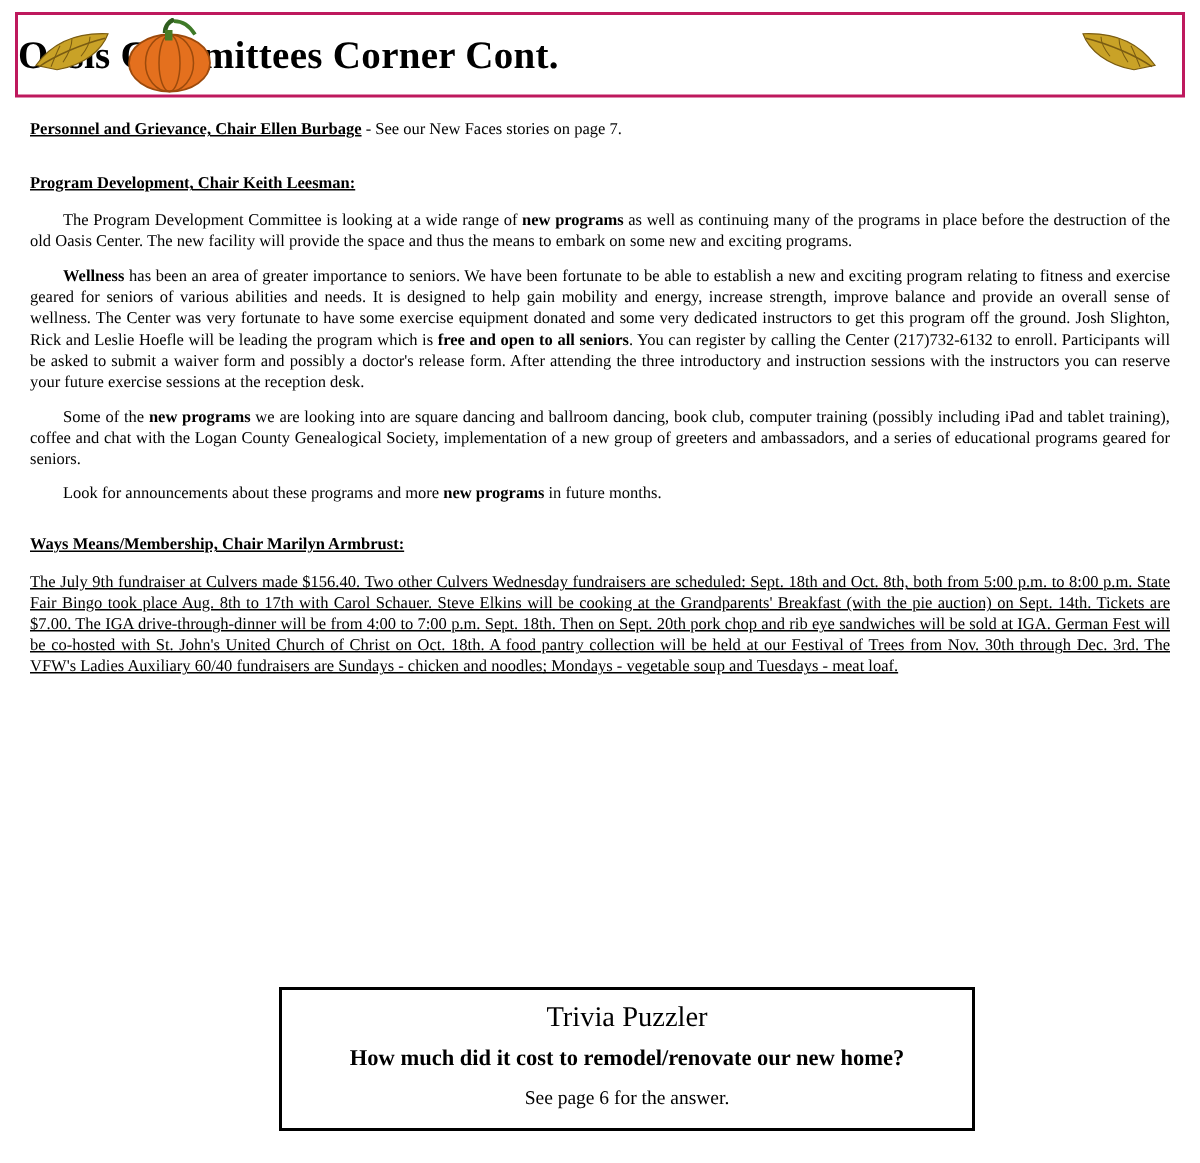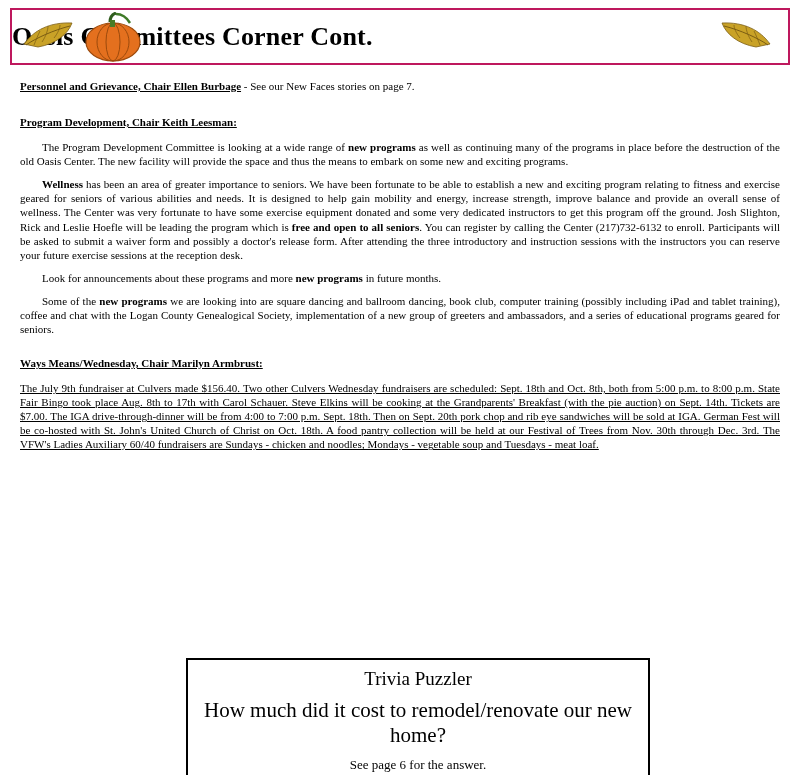--- a/index.html
+++ b/index.html
@@ -93,22 +93,22 @@
     border: 2px solid #000;
     box-sizing: border-box;
     padding: 8px 10px 12px 10px;
     text-align: center;
   }
   .trivia-title {
     font-size: 19px;
     margin-bottom: 8px;
   }
   .trivia-q {
-    font-size: 21px;
-    font-weight: normal;
+    font-size: 15px;
+    font-weight: bold;
     margin-bottom: 9px;
   }
   .trivia-a {
     font-size: 13px;
   }
 </style>
 </head>
 <body>
 
 <div class="page">
@@ -160,27 +160,27 @@
         <span class="sec-head">Personnel and Grievance, Chair Ellen Burbage</span><span class="tail"> - See our New Faces stories on page 7.</span>
       </div>
     </div>
 
     <div class="block" style="margin-top:20px;">
       <div class="lead-line">
         <span class="sec-head">Program Development, Chair Keith Leesman:</span>
       </div>
       <p class="para spaced">The Program Development Committee is looking at a wide range of <span class="b">new programs</span> as well as continuing many of the programs in place before the destruction of the old Oasis Center.   The new facility will provide the space and thus the means to embark on some new and exciting programs.</p>
       <p class="para spaced"><span class="b">Wellness</span> has been an area of greater importance to seniors.  We have been fortunate to be able to establish a new and exciting program relating to fitness and exercise geared for seniors of various abilities and needs.   It is designed to help gain mobility and energy, increase strength, improve balance and provide an overall sense of wellness.   The Center was very fortunate to have some exercise equipment donated and some very dedicated instructors to get this program off the ground.  Josh Slighton, Rick and Leslie Hoefle will be leading the program which is <span class="b">free and open to all seniors</span>.  You can register by calling the Center (217)732-6132 to enroll.   Participants will be asked to submit a waiver form and possibly a doctor's release form.  After attending the three introductory and instruction sessions with the instructors you can reserve your future exercise sessions at the reception desk.</p>
+      <p class="para spaced">Some of the <span class="b">new programs</span> we are looking into are square dancing and ballroom dancing, book club, computer training (possibly including iPad and tablet training), coffee and chat with the Logan County Genealogical Society, implementation of a new group of greeters and ambassadors, and a series of educational programs geared for seniors.</p>
       <p class="para spaced">Look for announcements about these programs and more <span class="b">new programs</span> in future months.</p>
-      <p class="para spaced">Some of the <span class="b">new programs</span> we are looking into are square dancing and ballroom dancing, book club, computer training (possibly including iPad and tablet training), coffee and chat with the Logan County Genealogical Society, implementation of a new group of greeters and ambassadors, and a series of educational programs geared for seniors.</p>
     </div>
 
     <div class="block" style="margin-top:20px;">
       <div class="lead-line">
-        <span class="sec-head">Ways Means/Wednesday, Chair Marilyn Armbrust:</span>
+        <span class="sec-head">Ways Means/Membership, Chair Marilyn Armbrust:</span>
       </div>
       <p class="para tight spaced">The July 9th fundraiser at Culvers made $156.40.  Two other Culvers Wednesday fundraisers are scheduled:  Sept. 18th and Oct. 8th, both from 5:00 p.m. to 8:00 p.m.  State Fair Bingo took place Aug. 8th to 17th with Carol Schauer.  Steve Elkins will be cooking at the Grandparents' Breakfast (with the pie auction) on Sept. 14th.  Tickets are $7.00.  The IGA drive-through-dinner will be from 4:00 to 7:00 p.m. Sept. 18th.  Then on Sept. 20th pork chop and rib eye sandwiches will be sold at IGA.  German Fest will be co-hosted with St. John's United Church of Christ on Oct. 18th.  A food pantry collection will be held at our Festival of Trees from Nov. 30th through Dec. 3rd.  The VFW's Ladies Auxiliary 60/40 fundraisers are Sundays - chicken and noodles; Mondays - vegetable soup and Tuesdays - meat loaf.</p>
     </div>
 
   </div>
 
   <div class="trivia">
     <div class="trivia-title">Trivia Puzzler</div>
     <div class="trivia-q">How much did it cost to remodel/renovate our new home?</div>
     <div class="trivia-a">See page 6 for the answer.</div>

